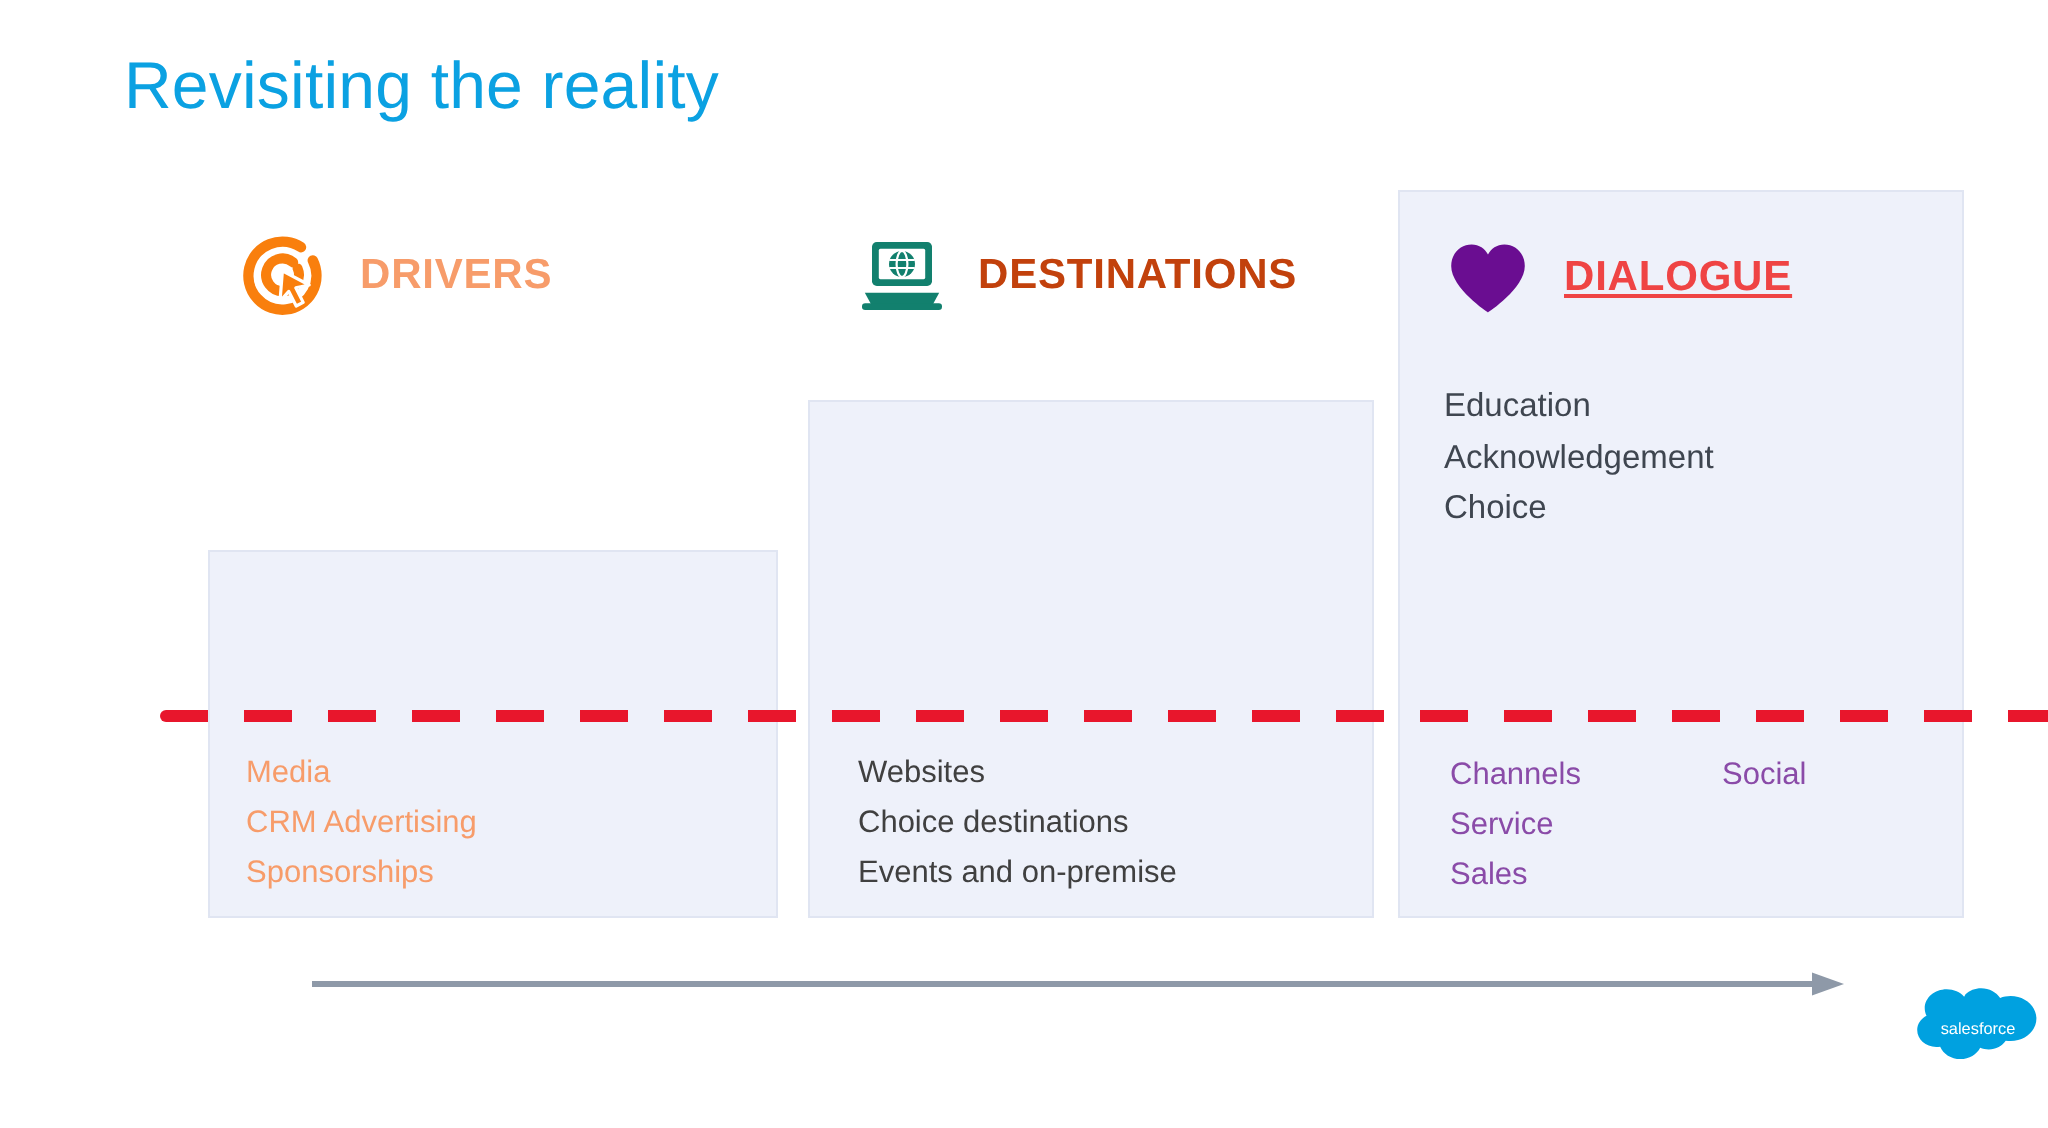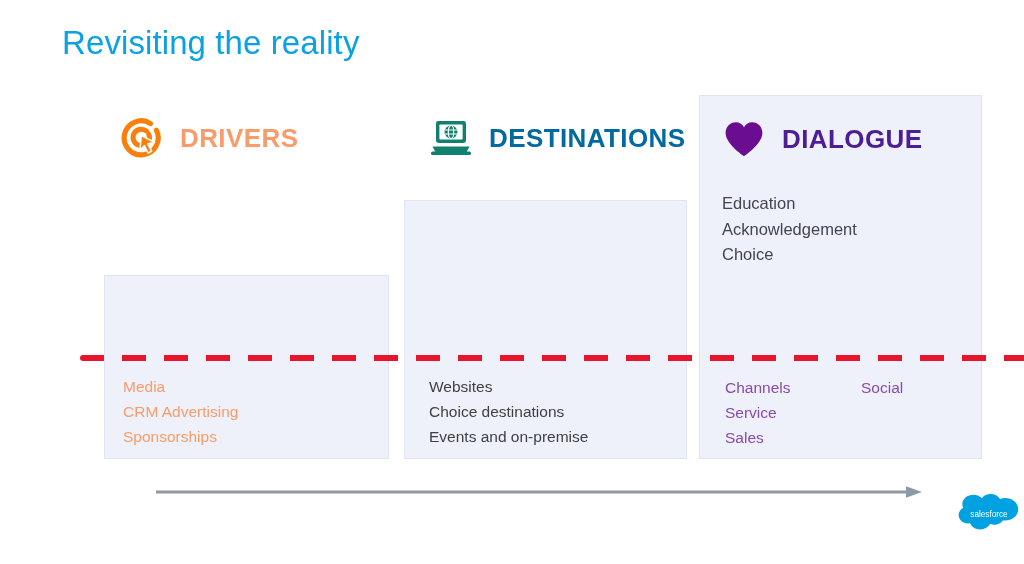--- a/index.html
+++ b/index.html
@@ -56,29 +56,29 @@
   .col-header .icon-wrap {
     width: 44px;
     height: 44px;
     display: flex;
     align-items: center;
     justify-content: center;
     flex: 0 0 44px;
   }
 
   .col-header .col-label {
-    font-size: 26px;
+    font-size: 21px;
     font-weight: bold;
     letter-spacing: 0.4px;
     white-space: nowrap;
     text-align: right;
   }
   #header-drivers .col-label      { color: #F79C6A; }
-  #header-destinations .col-label { color: #0369a1; }
-  #header-dialogue .col-label     { color: #4c1d95; }
+  #header-destinations .col-label { color: #c2410c; }
+  #header-dialogue .col-label     { color: #ef4444; text-decoration: underline; }
 
   
   .upper-list {
     position: absolute;
     left: 690px;
     top: 191px;
     font-size: 16.5px;
     line-height: 25.5px;
     color: #3F4650;
   }

